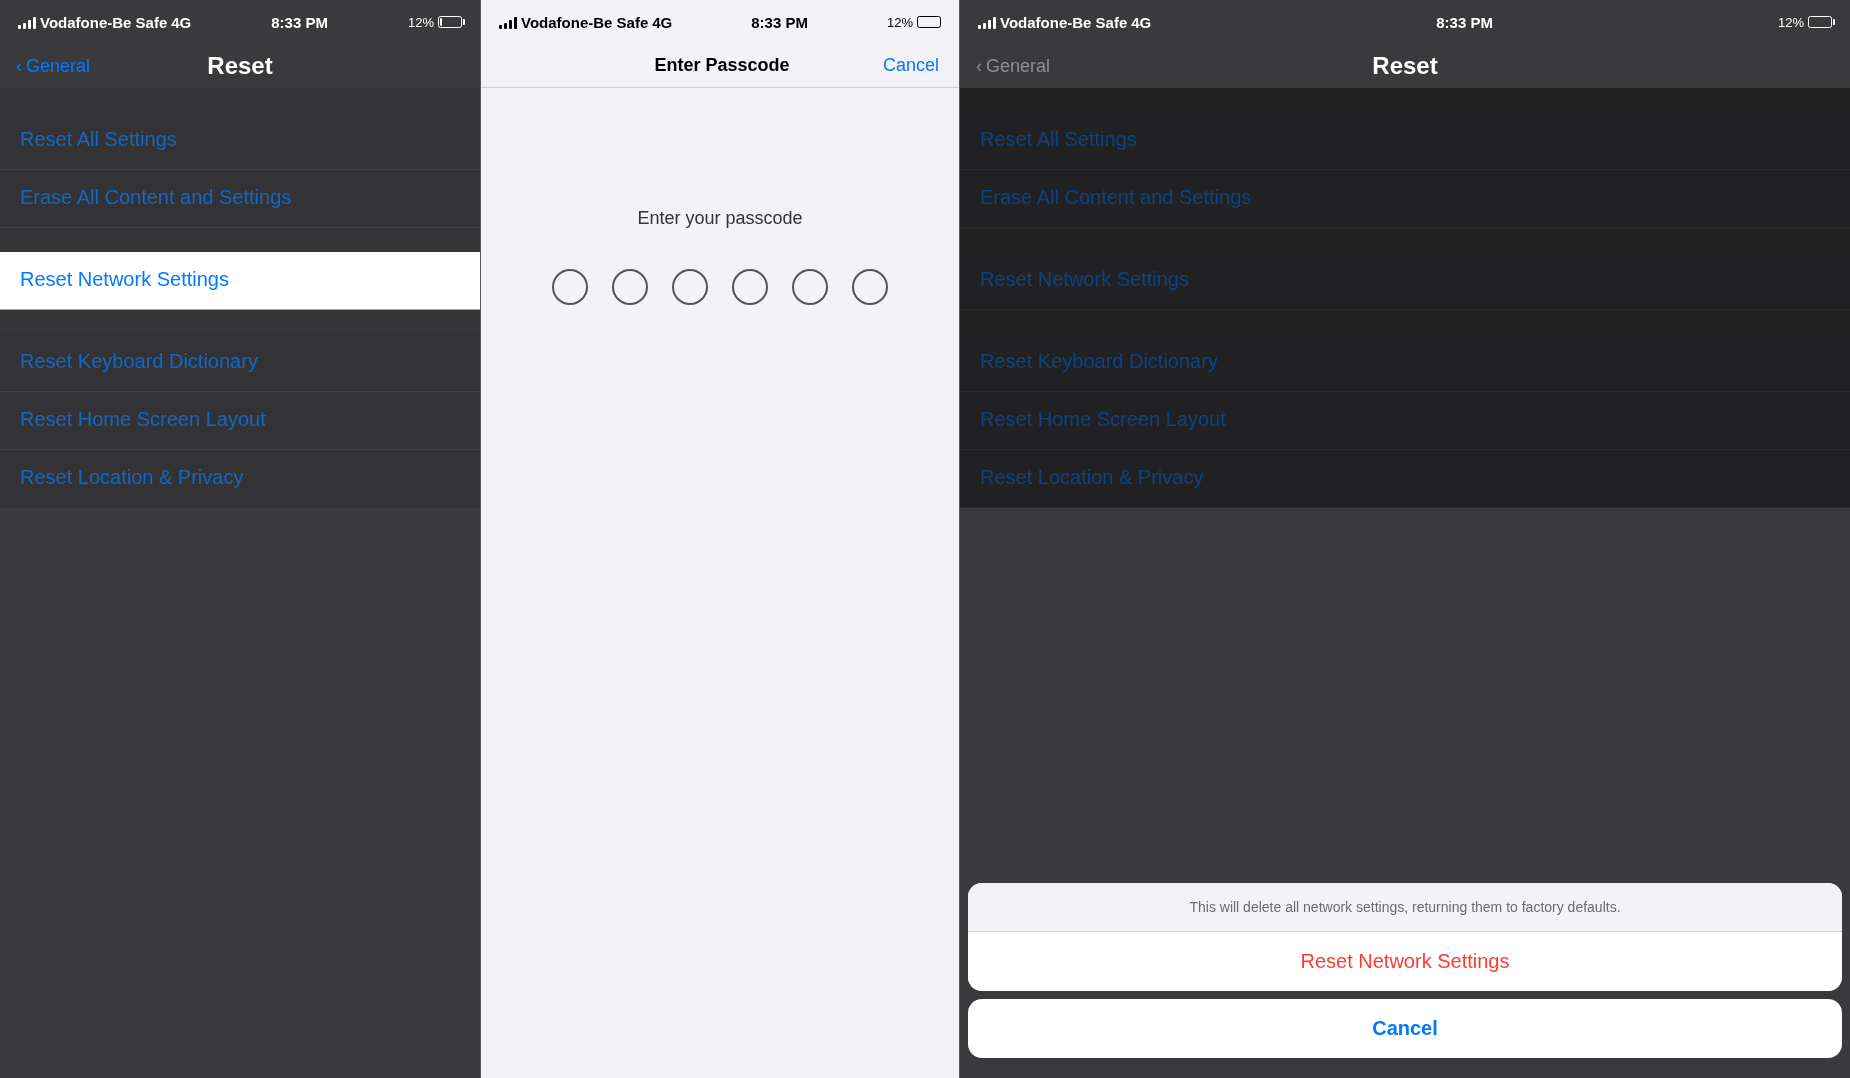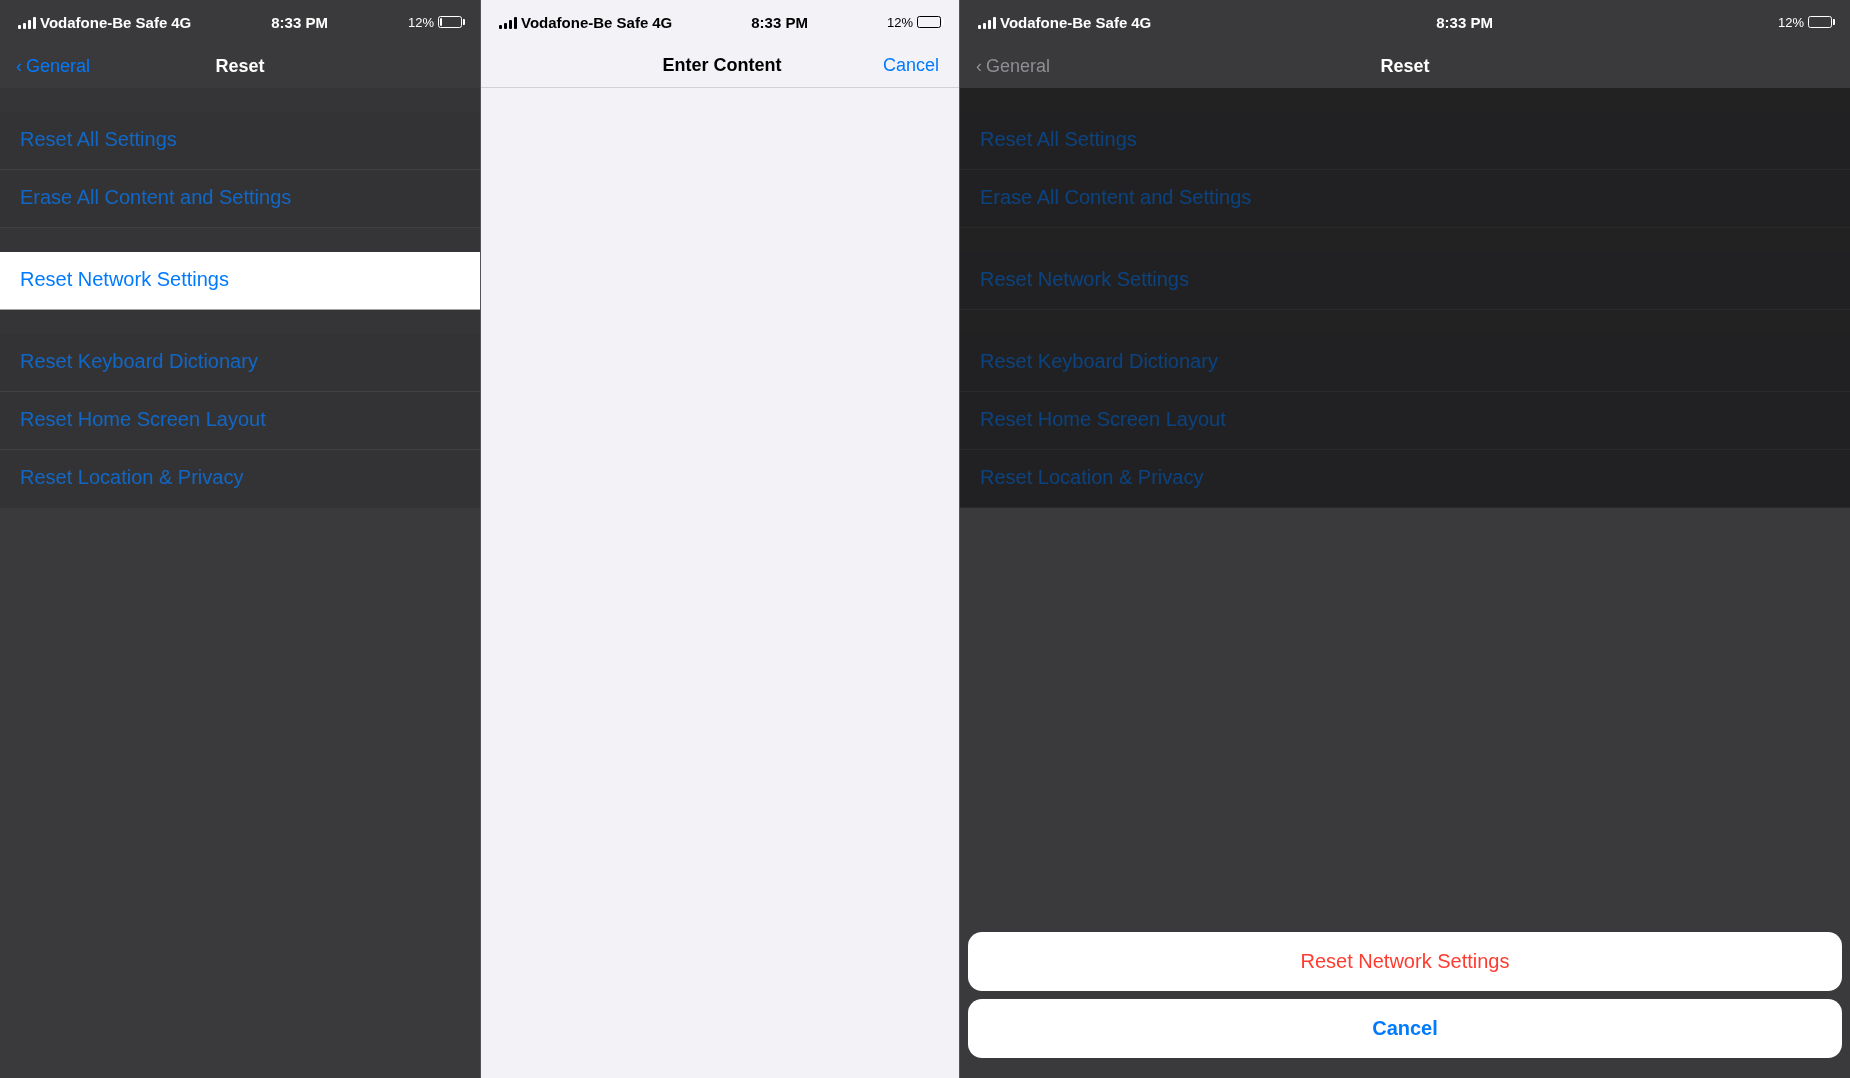--- a/index.html
+++ b/index.html
@@ -141,21 +141,21 @@
       color: #007aff;
       font-size: 18px;
       text-decoration: none;
     }
 
     .nav-back-dim {
       color: #8e8e93;
     }
 
     .nav-title {
-      font-size: 18px;
+      font-size: 24px;
       font-weight: 600;
       color: #fff;
       position: absolute;
       left: 50%;
       transform: translateX(-50%);
     }
 
     
     .settings-section {
       background: transparent;
@@ -406,24 +406,35 @@
       <div class="battery-icon">
         <div class="battery-body" style="border-color:#000;">
           <div class="battery-fill-charging" style="background:#4cd964; width:12%;"></div>
         </div>
       </div>
     </div>
   </div>
 
   <div style="display:flex; align-items:center; justify-content:space-between; padding: 0 20px; height: 44px; background: #f2f2f7; border-bottom: 1px solid #d1d1d6; position:relative;">
     <div style="width: 60px;"></div>
-    <span style="font-size:18px; font-weight:600; color:#000;">Enter Content</span>
+    <span style="font-size:18px; font-weight:600; color:#000;">Enter Passcode</span>
     <button class="cancel-btn">Cancel</button>
   </div>
 
+  <div class="passcode-area">
+    <span class="passcode-label">Enter your passcode</span>
+    <div class="passcode-dots">
+      <div class="passcode-dot"></div>
+      <div class="passcode-dot"></div>
+      <div class="passcode-dot"></div>
+      <div class="passcode-dot"></div>
+      <div class="passcode-dot"></div>
+      <div class="passcode-dot"></div>
+    </div>
+  </div>
 </div>
 
 <div class="panel panel-right">
 
   <div class="status-bar">
     <div class="status-bar-left">
       <div class="signal-bars">
         <div class="signal-bar" style="height:4px"></div>
         <div class="signal-bar" style="height:6px"></div>
         <div class="signal-bar" style="height:9px"></div>
@@ -477,17 +488,18 @@
     </div>
     <div class="settings-item dimmed">
       <span>Reset Location &amp; Privacy</span>
     </div>
 
     <div class="dimmed-overlay"></div>
   </div>
 
   <div class="action-sheet">
     <div class="action-sheet-card">
+      <div class="action-sheet-message">This will delete all network settings, returning them to factory defaults.</div>
       <button class="action-sheet-button">Reset Network Settings</button>
     </div>
     <button class="action-sheet-cancel">Cancel</button>
   </div>
 </div>
 
 </body></html>

